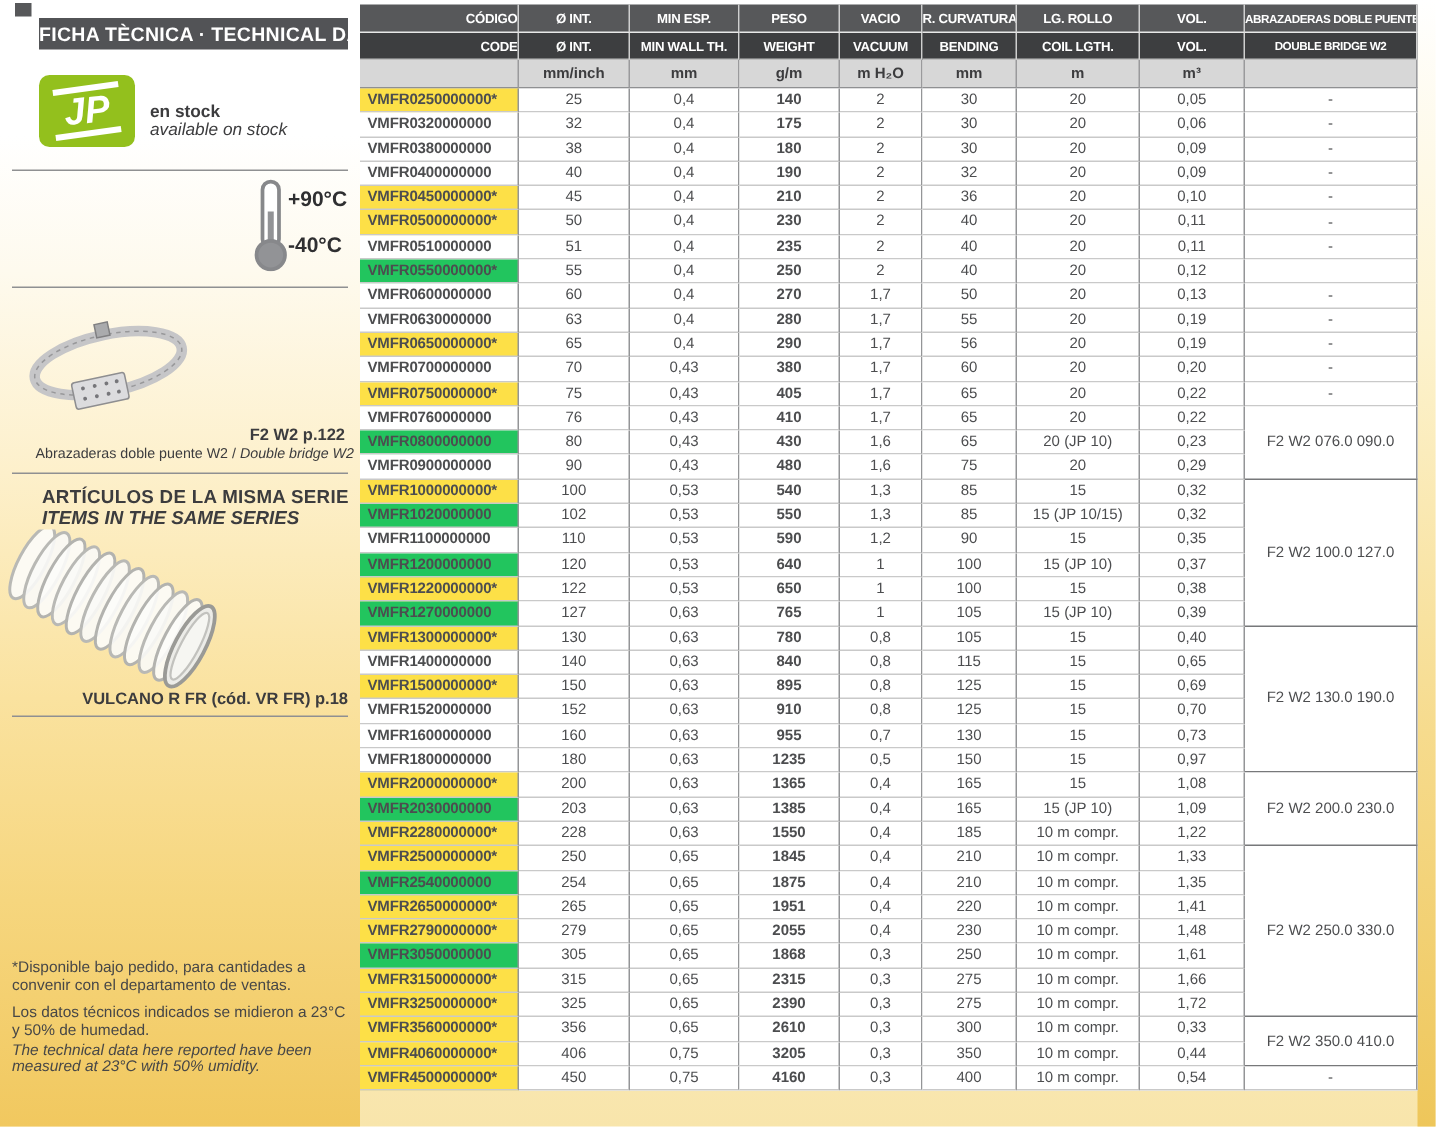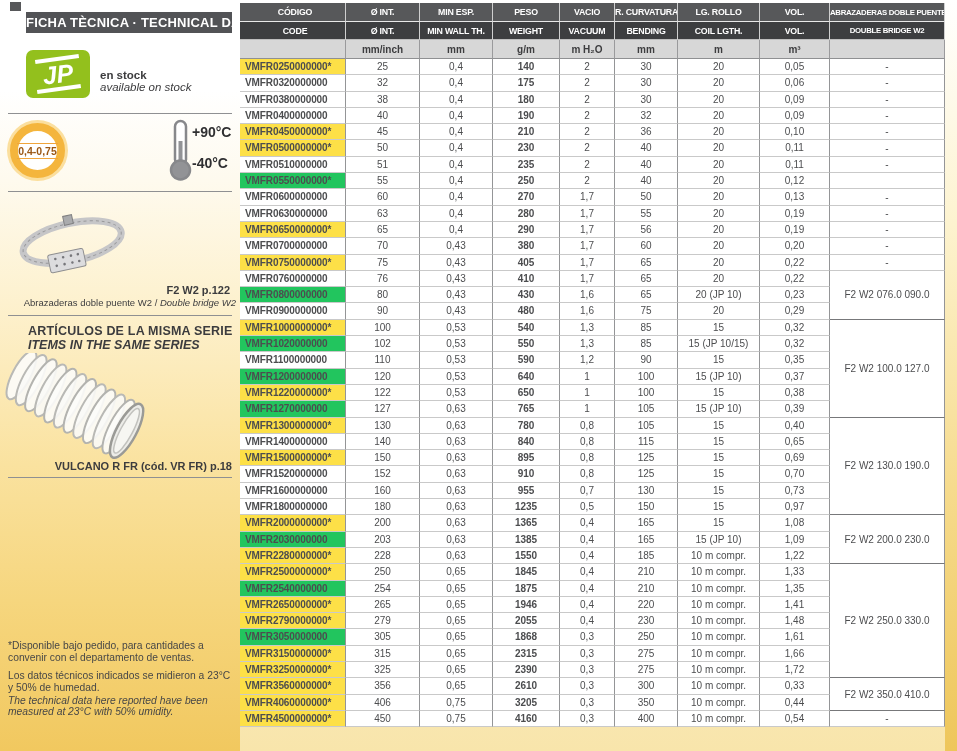--- a/index.html
+++ b/index.html
@@ -48,21 +48,21 @@
     background:linear-gradient(180deg,#ffffff 0%,#fdf3cf 30%,#f6db8d 65%,#eec65a 100%);}
   
   .data-table{position:absolute;left:240px;top:3px;width:705px;background:#fff;
     border-collapse:separate;border-spacing:0;table-layout:fixed;}
   .data-table td{padding:0;overflow:hidden;white-space:nowrap;}
   thead td{font-weight:bold;font-size:8.8px;letter-spacing:-.2px;text-align:center;}
   tr.h0 td{background:#57585a;color:#fff;height:18px;border-right:1px solid #cfcfcf;border-bottom:1px solid #e8e8e8;}
   tr.h1 td{background:#3d3e40;color:#fff;height:17px;border-right:1px solid #cfcfcf;border-bottom:1px solid #bdbdbd;}
   tr.h2 td{background:#d7d7d7;color:#3c3c3e;height:18px;font-size:10px;letter-spacing:0;
     border-right:1px solid #9a9a9c;border-bottom:1px solid #8f9092;}
-  thead td.first{text-align:center;padding-left:5px;}
+  thead td.first{text-align:right;padding-left:5px;}
   thead td.wide{font-size:7.8px;letter-spacing:-.3px;}
   tbody td{height:15.3px;line-height:15.3px;font-size:10px;color:#4c4d4f;text-align:center;
     border-right:1px solid #949597;border-bottom:1px solid #c9c9c9;background:#fff;}
   tbody td.code{text-align:left;padding-left:5px;font-weight:bold;letter-spacing:-.1px;}
   tbody td.wt{font-weight:bold;}
   tbody td.green{background:#22c55e;}
   tbody td.tan{background:#fde047;}
   tbody td.bridge{vertical-align:middle;line-height:normal;}
   tbody td.grp{border-bottom:1px solid #77787a;}
 </style>
@@ -80,23 +80,20 @@
     <div class="jp-logo">
       <span class="jp-txt">JP</span>
     </div>
     <div class="stock-lines">
       <div class="stock1">en stock</div>
       <div class="stock2">available on stock</div>
     </div>
 
     <div class="divider d1"></div>
 
-    <div class="ring">
-      <span class="ring-txt">0,4-0,75</span>
-    </div>
     <svg class="thermo" width="36" height="62" viewBox="0 0 36 62">
       <rect x="13" y="2" width="11" height="44" rx="5.5" fill="#ffffff" stroke="#87888b" stroke-width="2.5"></rect>
       <rect x="16.5" y="22" width="4" height="24" fill="#929396"></rect>
       <circle cx="18.5" cy="51" r="9.5" fill="#929396" stroke="#87888b" stroke-width="2.5"></circle>
     </svg>
     <div class="tmax">+90°C</div>
     <div class="tmin">-40°C</div>
 
     <div class="divider d2"></div>
 
@@ -547,21 +544,21 @@
           <td class="wt">1875</td>
           <td>0,4</td>
           <td>210</td>
           <td>10 m compr.</td>
           <td>1,35</td>
         </tr>
         <tr>
           <td class="code tan">VMFR2650000000*</td>
           <td>265</td>
           <td>0,65</td>
-          <td class="wt">1946</td>
+          <td class="wt">1951</td>
           <td>0,4</td>
           <td>220</td>
           <td>10 m compr.</td>
           <td>1,41</td>
         </tr>
         <tr>
           <td class="code tan">VMFR2790000000*</td>
           <td>279</td>
           <td>0,65</td>
           <td class="wt">2055</td>

